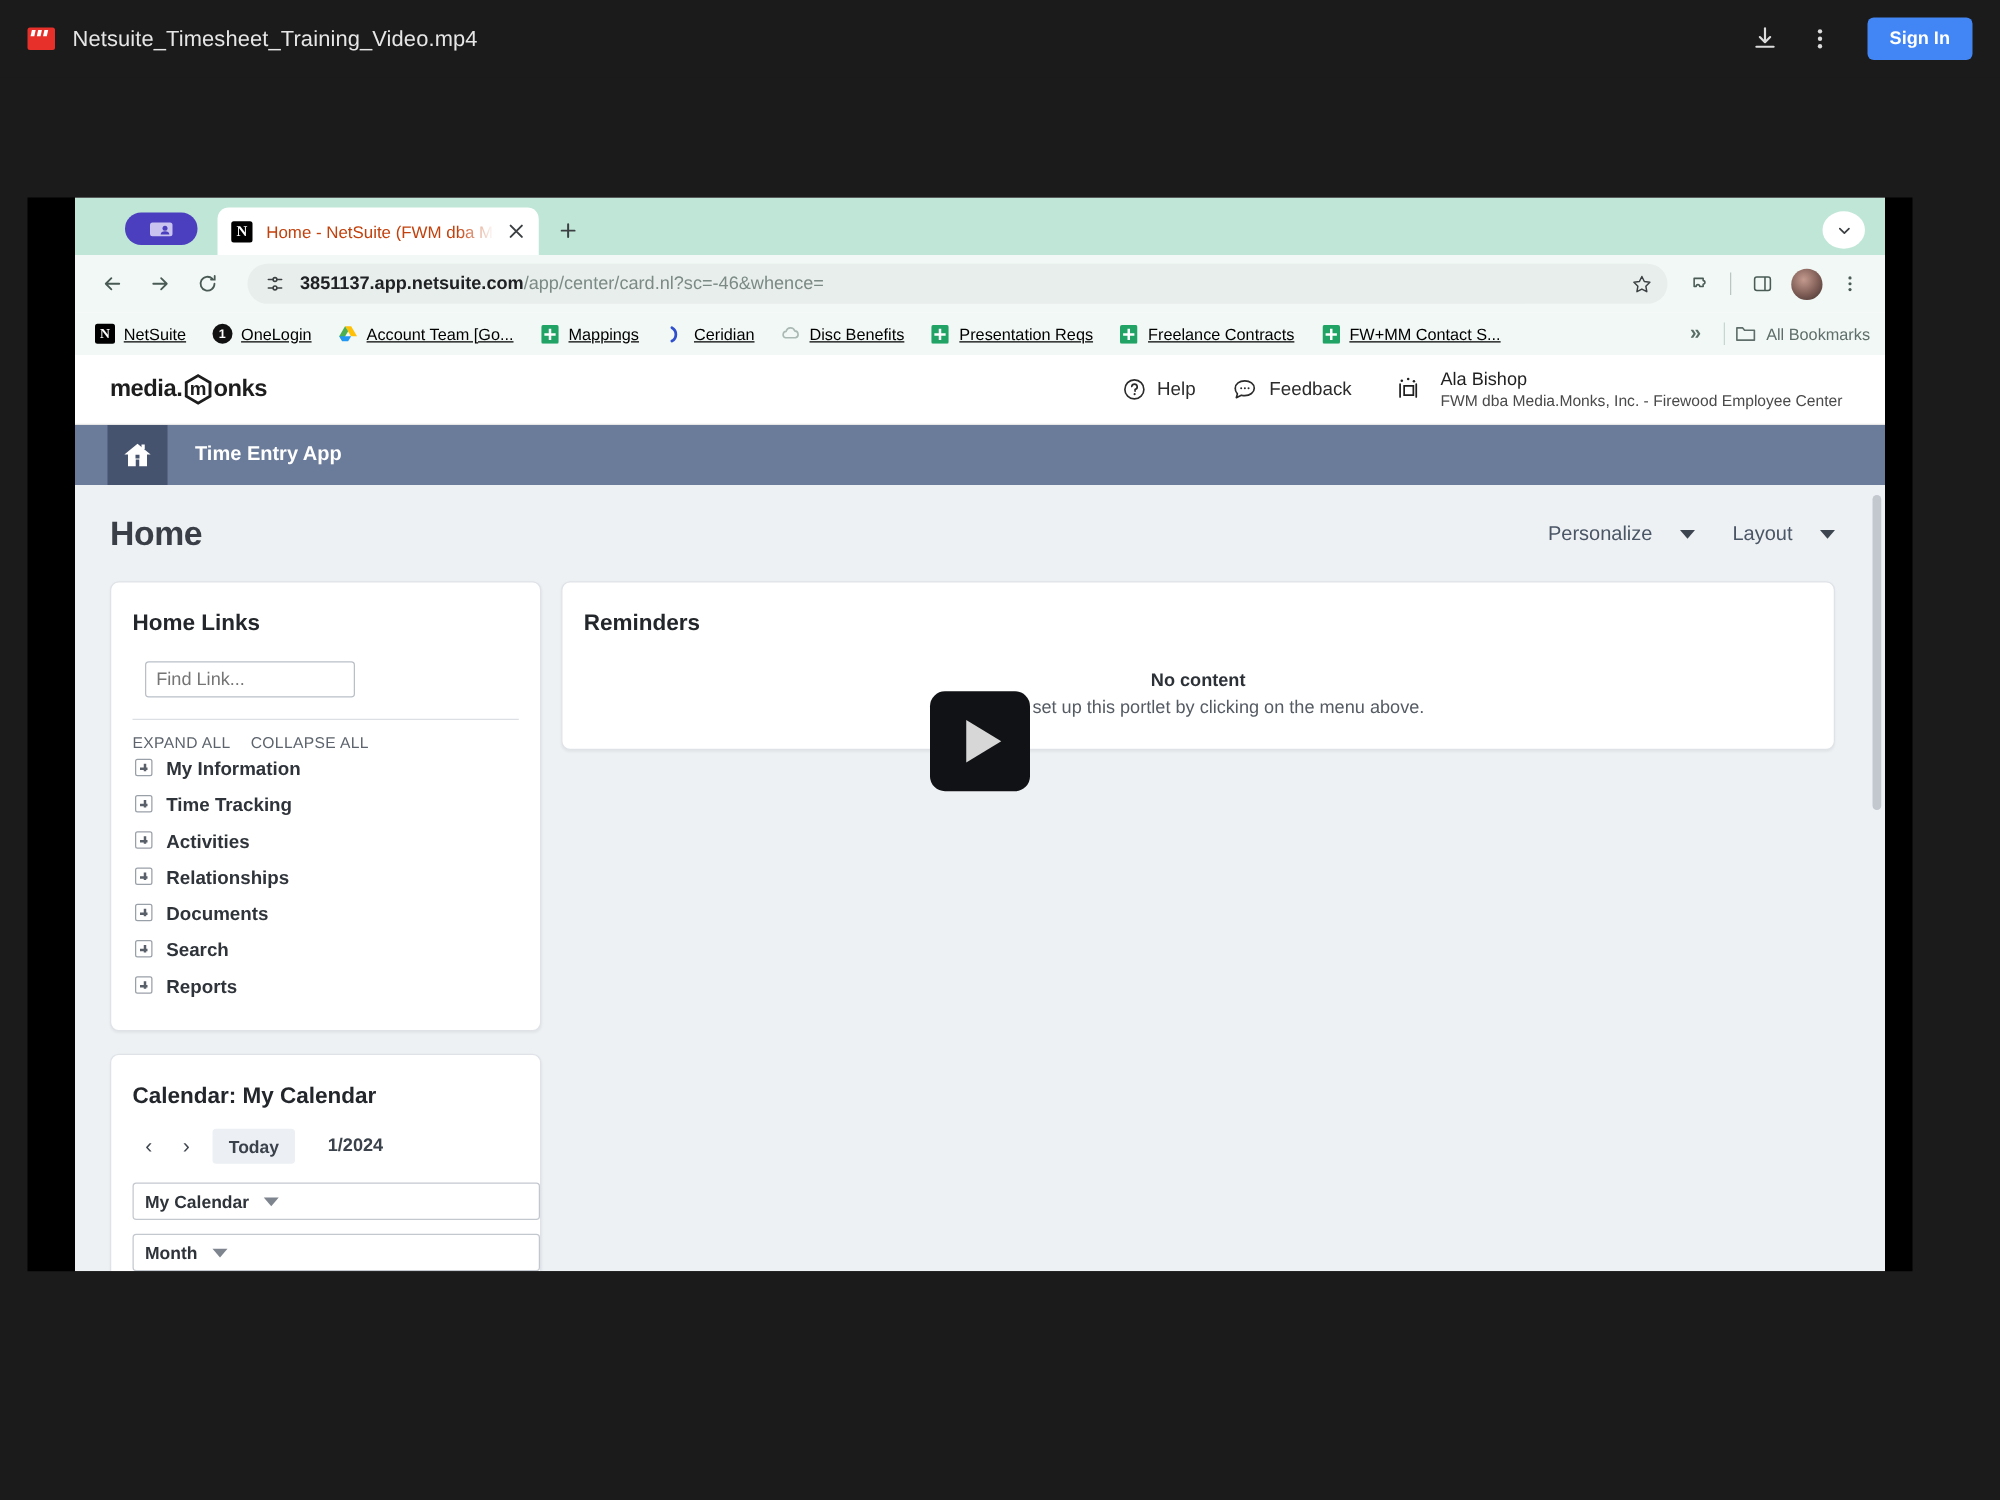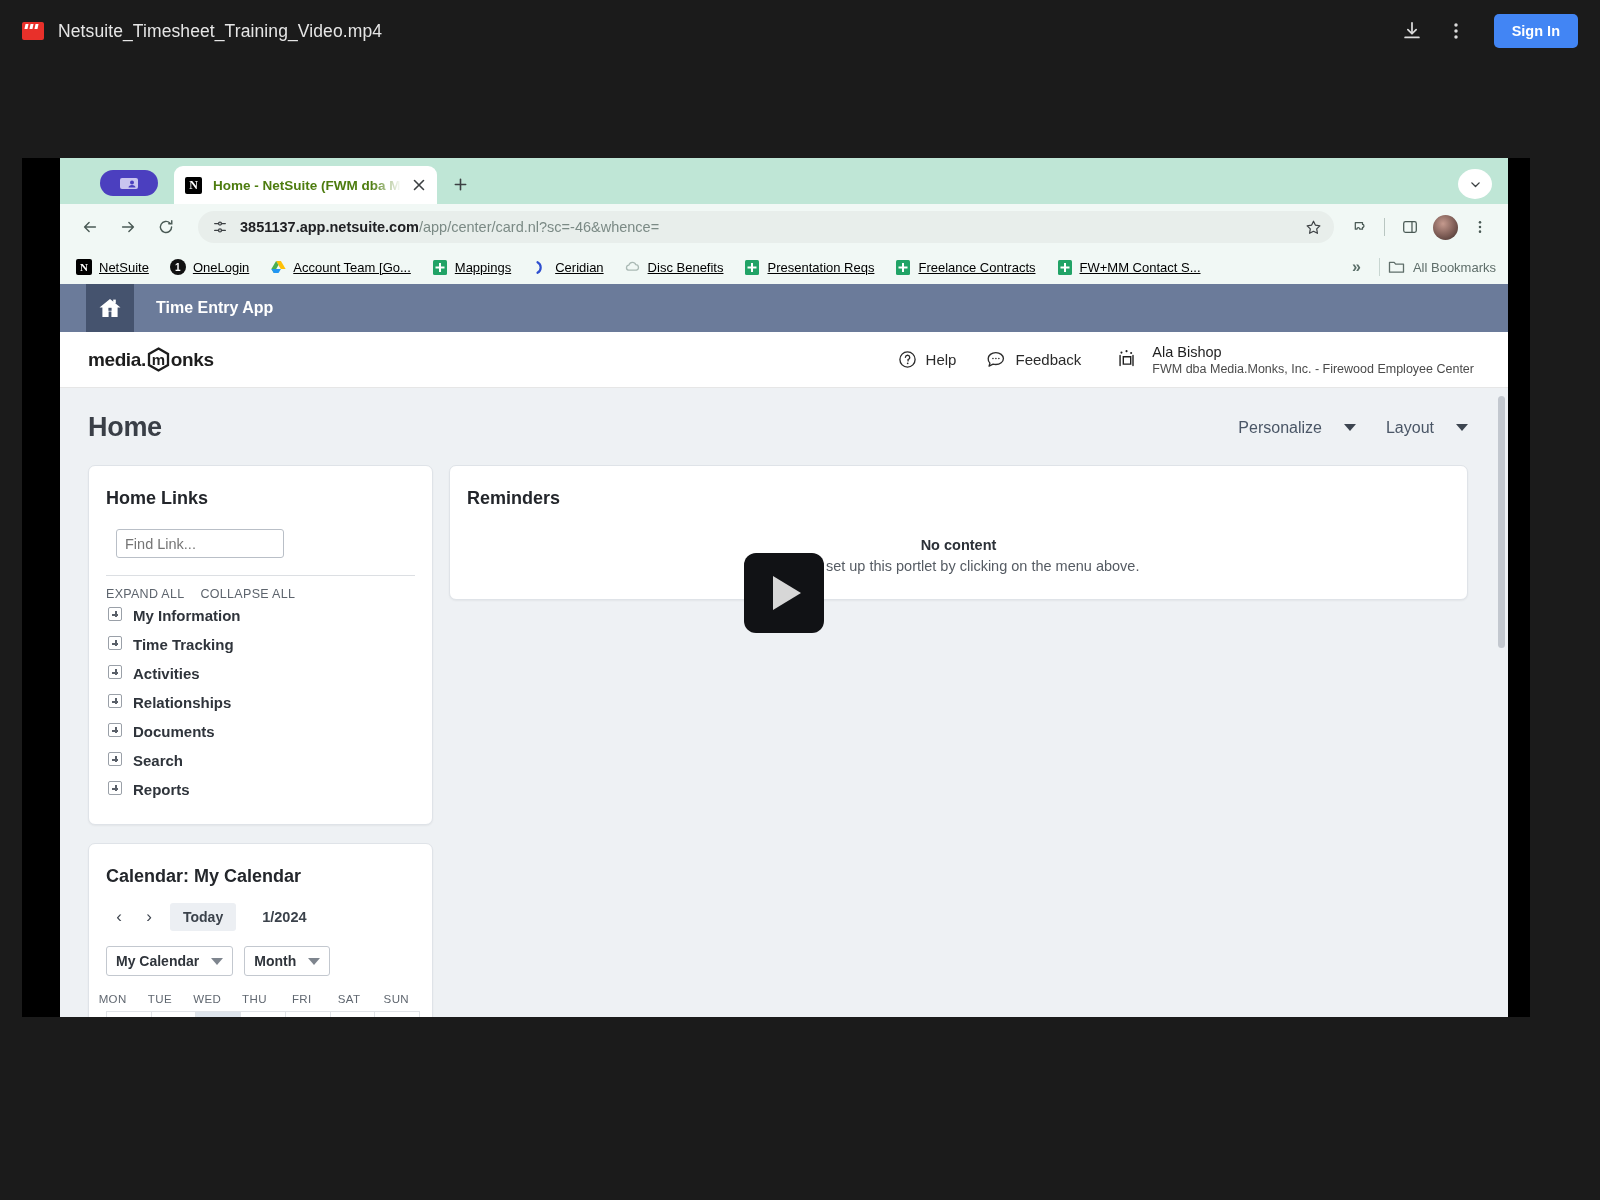--- a/index.html
+++ b/index.html
@@ -68,25 +68,24 @@
     height: 38px; min-width: 248px; background: #fff;
     border-radius: 9px 9px 0 0; margin-left: 16px;
     display: flex; align-items: center; padding: 0 8px 0 11px; cursor: pointer;
   }
   #tab-favicon {
     width: 17px; height: 17px; background: #000; color: #fff; border-radius: 2px;
     font-size: 12px; font-weight: bold; display: flex; align-items: center; justify-content: center;
     flex: none; font-family: "Liberation Serif", serif;
   }
   #tab-title {
-    font-size: 13.5px; color: #4d7c0f; margin-left: 11px; white-space: nowrap;
+    font-size: 13.5px; color: #c2410c; margin-left: 11px; white-space: nowrap;
     overflow: hidden; max-width: 190px;
     -webkit-mask-image: linear-gradient(to right, #000 84%, transparent 100%);
             mask-image: linear-gradient(to right, #000 84%, transparent 100%);
-            font-weight: bold;
   }
   #tab-close { margin-left: 8px; width: 20px; height: 20px; display:flex; align-items:center; justify-content:center; cursor:pointer; }
   #newtab-button { width: 30px; height: 30px; margin: 0 0 5px 9px; display: flex; align-items: center; justify-content: center; cursor: pointer; }
   #tabstrip-chevron {
     position: absolute; right: 16px; bottom: 5px; width: 34px; height: 30px;
     background: #fff; border-radius: 50%; display:flex; align-items:center; justify-content:center; cursor: pointer;
   }
 
   
   #omnibox-row {
@@ -192,21 +191,21 @@
   .hl-label { font-size: 15px; font-weight: bold; color: #2f343b; margin-left: 11px; }
 
   #calendar-portlet { margin-top: 18px; padding-bottom: 10px; }
   #cal-nav { display: flex; align-items: center; padding: 16px 0 0 17px; gap: 4px; }
   .cal-arrow { width: 26px; height: 26px; display:flex; align-items:center; justify-content:center; font-size: 17px; color: #3f4650; cursor: pointer; }
   #cal-today {
     background: #eceff3; border-radius: 3px; font-size: 14px; font-weight: bold; color: #3b424b;
     padding: 6px 13px; margin-left: 4px; cursor: pointer;
   }
   #cal-period { font-size: 14.5px; font-weight: bold; color: #3b424b; margin-left: 22px; }
-  #cal-selects { display: flex; gap: 11px; padding: 15px 0 0 17px; }
+  #cal-selects { display: flex; gap: 11px; padding: 15px 0 0 17px; flex-direction: column; }
   .cal-select {
     border: 1px solid #c3c8cf; border-radius: 3px; background: #fff;
     height: 30px; display: flex; align-items: center; padding: 0 9px; cursor: pointer;
   }
   .cal-select span { font-size: 14px; font-weight: bold; color: #2f343b; }
   .sel-caret { width: 0; height: 0; border-left: 6px solid transparent; border-right: 6px solid transparent; border-top: 7px solid #7e858e; margin-left: 12px; }
   #cal-dow { display: flex; padding: 17px 12px 0 0; }
   #cal-dow div { flex: 1; text-align: center; font-size: 11.5px; color: #606770; letter-spacing: .4px; }
   #cal-days { display: flex; padding: 6px 12px 0 17px; }
   .cal-day {
@@ -445,31 +444,20 @@
         <div id="all-bookmarks">
           <svg width="17" height="14" viewBox="0 0 18 15" fill="none" stroke="#5f6e6a" stroke-width="1.4" stroke-linejoin="round">
             <path d="M1.5 13V2.5h5l1.6 2h8.4V13z"></path>
           </svg>
           <span>All Bookmarks</span>
         </div>
       </div>
     </div>
 
     <div id="ns-page">
-
-      <div id="ns-appbar">
-        <div id="ns-home-btn">
-          <svg width="26" height="26" viewBox="0 0 26 26" fill="#fff">
-            <path d="M13 4 2.5 12.6h2.9V22h6.2v-5.4h2.8V22h6.2v-9.4h2.9z"></path>
-            <rect x="16.2" y="4.6" width="2.6" height="3.6" fill="#fff"></rect>
-            <rect x="11.4" y="12.8" width="3.2" height="3" fill="#45536e"></rect>
-          </svg>
-        </div>
-        <div id="ns-appname">Time Entry App</div>
-      </div>
 
       <div id="ns-header">
         <div id="ns-logo">
           <span>media.</span>
           <span class="hexwrap">
             <svg width="23" height="25" viewBox="0 0 23 25" style="position:absolute;left:0;top:0">
               <polygon points="11.5,1.5 21,7 21,18 11.5,23.5 2,18 2,7" fill="none" stroke="#1d1d1d" stroke-width="2.3"></polygon>
             </svg>
             <span style="position:relative;z-index:1;font-size:15px;font-weight:bold">m</span>
           </span>
@@ -503,20 +491,31 @@
               <path d="M5.5 8v11M19.5 8v11" stroke-linecap="round"></path>
             </svg>
             <div id="ns-user-text">
               <div id="ns-user-name">Ala Bishop</div>
               <div id="ns-user-role">FWM dba Media.Monks, Inc. - Firewood Employee Center</div>
             </div>
           </div>
         </div>
       </div>
 
+      <div id="ns-appbar">
+        <div id="ns-home-btn">
+          <svg width="26" height="26" viewBox="0 0 26 26" fill="#fff">
+            <path d="M13 4 2.5 12.6h2.9V22h6.2v-5.4h2.8V22h6.2v-9.4h2.9z"></path>
+            <rect x="16.2" y="4.6" width="2.6" height="3.6" fill="#fff"></rect>
+            <rect x="11.4" y="12.8" width="3.2" height="3" fill="#45536e"></rect>
+          </svg>
+        </div>
+        <div id="ns-appname">Time Entry App</div>
+      </div>
+
       <div id="ns-body">
 
         <div id="ns-titlerow">
           <div id="ns-title">Home</div>
           <div id="ns-titlerow-right">
             <div class="ns-menu-link">
               <span>Personalize</span>
               <span class="caret"></span>
             </div>
             <div class="ns-menu-link">

